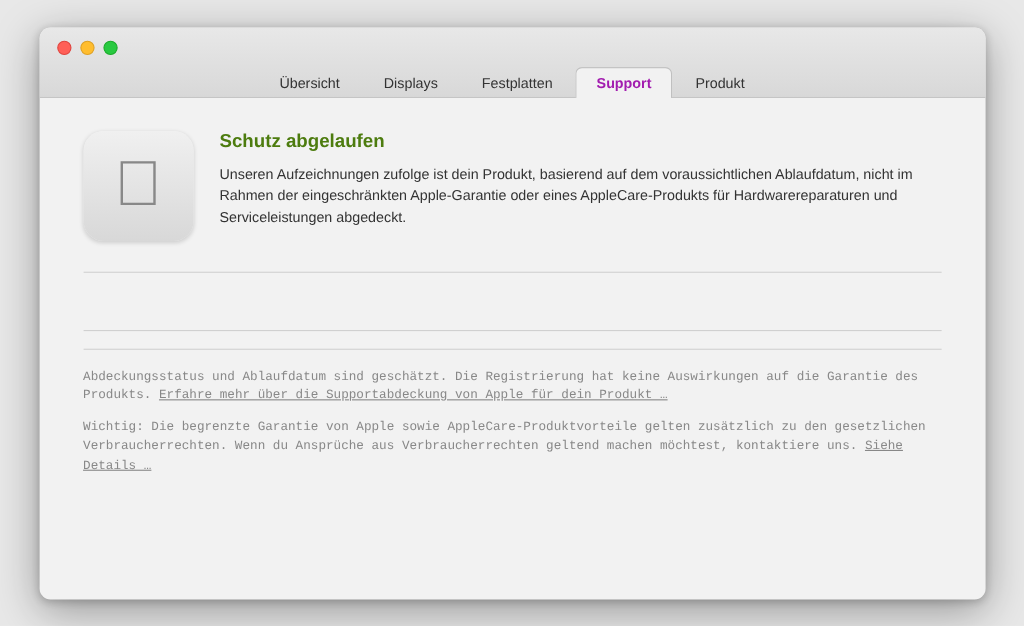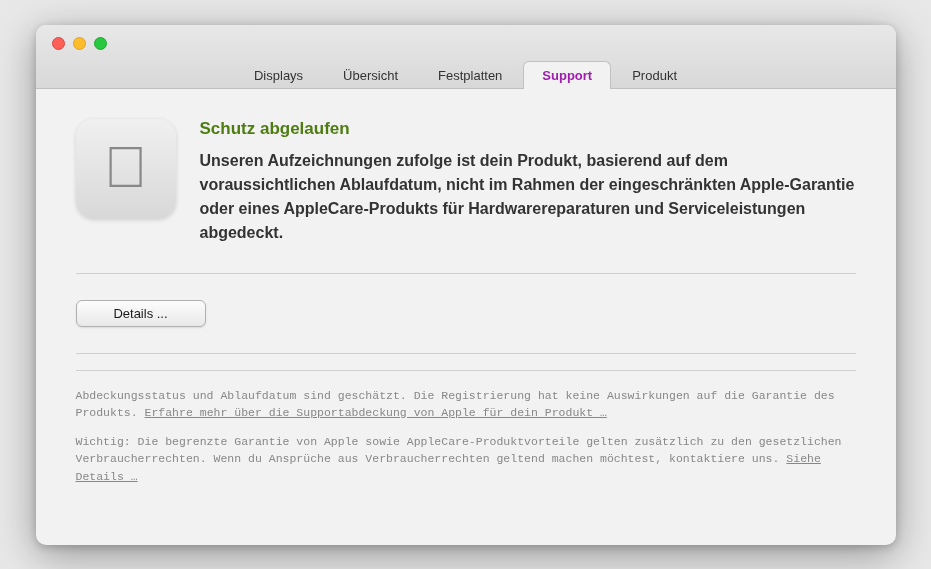--- a/index.html
+++ b/index.html
@@ -116,24 +116,23 @@
     }
 
     .status-title {
       font-size: 17px;
       font-weight: 700;
       color: #4d7c0f;
       margin-bottom: 10px;
     }
 
     .status-description {
-      font-size: 16px;
+      font-size: 13px;
       color: #333;
       line-height: 1.5;
-      font-weight: bold;
     }
 
     .divider {
       border: none;
       border-top: 1px solid #d0d0d0;
       margin: 16px 0;
     }
 
     .service-row {
       display: flex;
@@ -184,43 +183,42 @@
 
 <div class="window">
   <div class="title-bar">
     <div class="traffic-lights">
       <div class="traffic-light close"></div>
       <div class="traffic-light minimize"></div>
       <div class="traffic-light maximize"></div>
     </div>
     <div class="tabs">
 
-    <div class="tab">Displays</div>
-        <div class="tab">Übersicht</div>
+    <div class="tab">Übersicht</div>
+        <div class="tab">Displays</div>
         <div class="tab">Festplatten</div>
         <div class="tab active">Support</div>
         <div class="tab">Produkt</div>
       </div>
   </div>
 
   <div class="content">
     <div class="main-section">
       <div class="apple-icon-box">
         <div class="apple-logo"></div>
       </div>
       <div class="info-section">
         <div class="status-title">Schutz abgelaufen</div>
         <div class="status-description">Unseren Aufzeichnungen zufolge ist dein Produkt, basierend auf dem voraussichtlichen Ablaufdatum, nicht im Rahmen der eingeschränkten Apple-Garantie oder eines AppleCare-Produkts für Hardwarereparaturen und Serviceleistungen abgedeckt.</div>
       </div>
     </div>
 
     <hr class="divider">
 
     <div class="service-row">
-      <button class="service-button">Details ...</button>
     </div>
 
     <hr class="divider">
 
 
     <hr class="divider">
 
     <div class="footnote-section">
       <p class="footnote">
         <span>Abdeckungsstatus und Ablaufdatum sind geschätzt. Die Registrierung hat keine Auswirkungen auf die Garantie des Produkts. </span><a class="footnote-link">Erfahre mehr über die Supportabdeckung von Apple für dein Produkt …</a>

